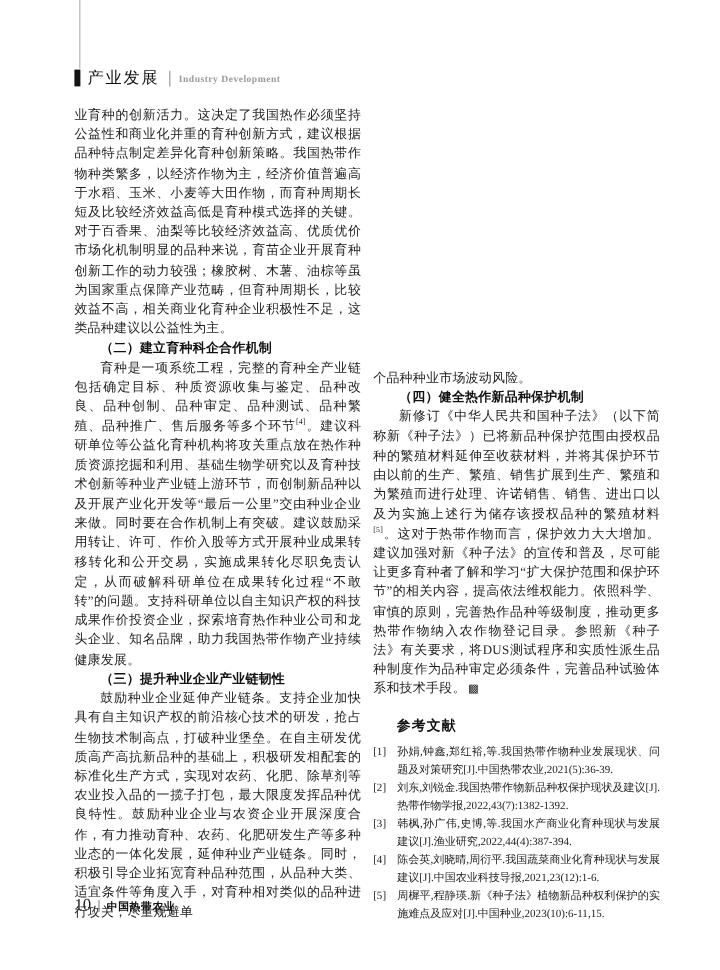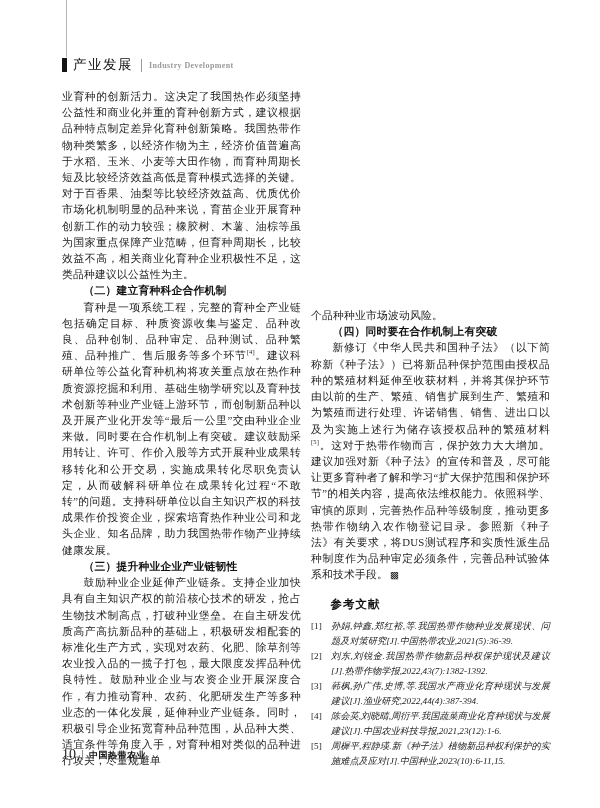--- a/index.html
+++ b/index.html
@@ -39,21 +39,21 @@
   }
   sup.ref-sup{font-size:6.5px;line-height:0;}
   .endmark{font-size:9.5px;color:#222;padding-left:2px;}
   .refs{margin-top:13px;}
   .refs-heading{
     margin:0 0 7px 0;font-weight:bold;font-size:11.5px;
     text-indent:1.7em;letter-spacing:1px;color:#111;
   }
   .ref-item{display:flex;font-size:9.2px;line-height:15px;}
   .ref-num{width:20px;flex:none;color:#1c1c1c;}
-  .ref-text{flex:1;font-style:italic;text-align:justify;color:#1c1c1c;}
+  .ref-text{flex:1;text-align:justify;color:#1c1c1c;}
   .page-footer{
     position:absolute;left:62px;top:747px;
     display:flex;align-items:center;
   }
   .footer-page{font-size:14px;color:#222;}
   .footer-div{width:1px;height:10px;background:#8f8f8f;margin:0 6px;}
   .footer-journal{font-weight:bold;font-size:9px;letter-spacing:.5px;color:#111;}
 </style>
 </head>
 <body>
@@ -71,21 +71,21 @@
   <div class="col">
     <p class="body">业育种的创新活力。这决定了我国热作必须坚持公益性和商业化并重的育种创新方式，建议根据品种特点制定差异化育种创新策略。我国热带作物种类繁多，以经济作物为主，经济价值普遍高于水稻、玉米、小麦等大田作物，而育种周期长短及比较经济效益高低是育种模式选择的关键。对于百香果、油梨等比较经济效益高、优质优价市场化机制明显的品种来说，育苗企业开展育种创新工作的动力较强；橡胶树、木薯、油棕等虽为国家重点保障产业范畴，但育种周期长，比较效益不高，相关商业化育种企业积极性不足，这类品种建议以公益性为主。</p>
     <p class="heading">（二）建立育种科企合作机制</p>
     <p class="body indent"><span>育种是一项系统工程，完整的育种全产业链包括确定目标、种质资源收集与鉴定、品种改良、品种创制、品种审定、品种测试、品种繁殖、品种推广、售后服务等多个环节</span><sup class="ref-sup">[4]</sup><span>。建议科研单位等公益化育种机构将攻关重点放在热作种质资源挖掘和利用、基础生物学研究以及育种技术创新等种业产业链上游环节，而创制新品种以及开展产业化开发等“最后一公里”交由种业企业来做。同时要在合作机制上有突破。建议鼓励采用转让、许可、作价入股等方式开展种业成果转移转化和公开交易，实施成果转化尽职免责认定，从而破解科研单位在成果转化过程“不敢转”的问题。支持科研单位以自主知识产权的科技成果作价投资企业，探索培育热作种业公司和龙头企业、知名品牌，助力我国热带作物产业持续健康发展。</span></p>
     <p class="heading">（三）提升种业企业产业链韧性</p>
     <p class="body indent">鼓励种业企业延伸产业链条。支持企业加快具有自主知识产权的前沿核心技术的研发，抢占生物技术制高点，打破种业堡垒。在自主研发优质高产高抗新品种的基础上，积极研发相配套的标准化生产方式，实现对农药、化肥、除草剂等农业投入品的一揽子打包，最大限度发挥品种优良特性。鼓励种业企业与农资企业开展深度合作，有力推动育种、农药、化肥研发生产等多种业态的一体化发展，延伸种业产业链条。同时，积极引导企业拓宽育种品种范围，从品种大类、适宜条件等角度入手，对育种相对类似的品种进行攻关，尽量规避单</p>
   </div>
 
   <div class="col">
     <p class="body">个品种种业市场波动风险。</p>
-    <p class="heading">（四）同时要在合作机制上有突破</p>
+    <p class="heading">（四）健全热作新品种保护机制</p>
     <p class="body indent"><span>新修订《中华人民共和国种子法》（以下简称新《种子法》）已将新品种保护范围由授权品种的繁殖材料延伸至收获材料，并将其保护环节由以前的生产、繁殖、销售扩展到生产、繁殖和为繁殖而进行处理、许诺销售、销售、进出口以及为实施上述行为储存该授权品种的繁殖材料</span><sup class="ref-sup">[5]</sup><span>。这对于热带作物而言，保护效力大大增加。建议加强对新《种子法》的宣传和普及，尽可能让更多育种者了解和学习“扩大保护范围和保护环节”的相关内容，提高依法维权能力。依照科学、审慎的原则，完善热作品种等级制度，推动更多热带作物纳入农作物登记目录。参照新《种子法》有关要求，将DUS测试程序和实质性派生品种制度作为品种审定必须条件，完善品种试验体系和技术手段。</span><span class="endmark">▩</span></p>
 
     <div class="refs">
       <p class="refs-heading">参考文献</p>
       <div class="ref-item">
         <span class="ref-num">[1]</span>
         <span class="ref-text">孙娟,钟鑫,郑红裕,等.我国热带作物种业发展现状、问题及对策研究[J].中国热带农业,2021(5):36-39.</span>
       </div>
       <div class="ref-item">
         <span class="ref-num">[2]</span>

